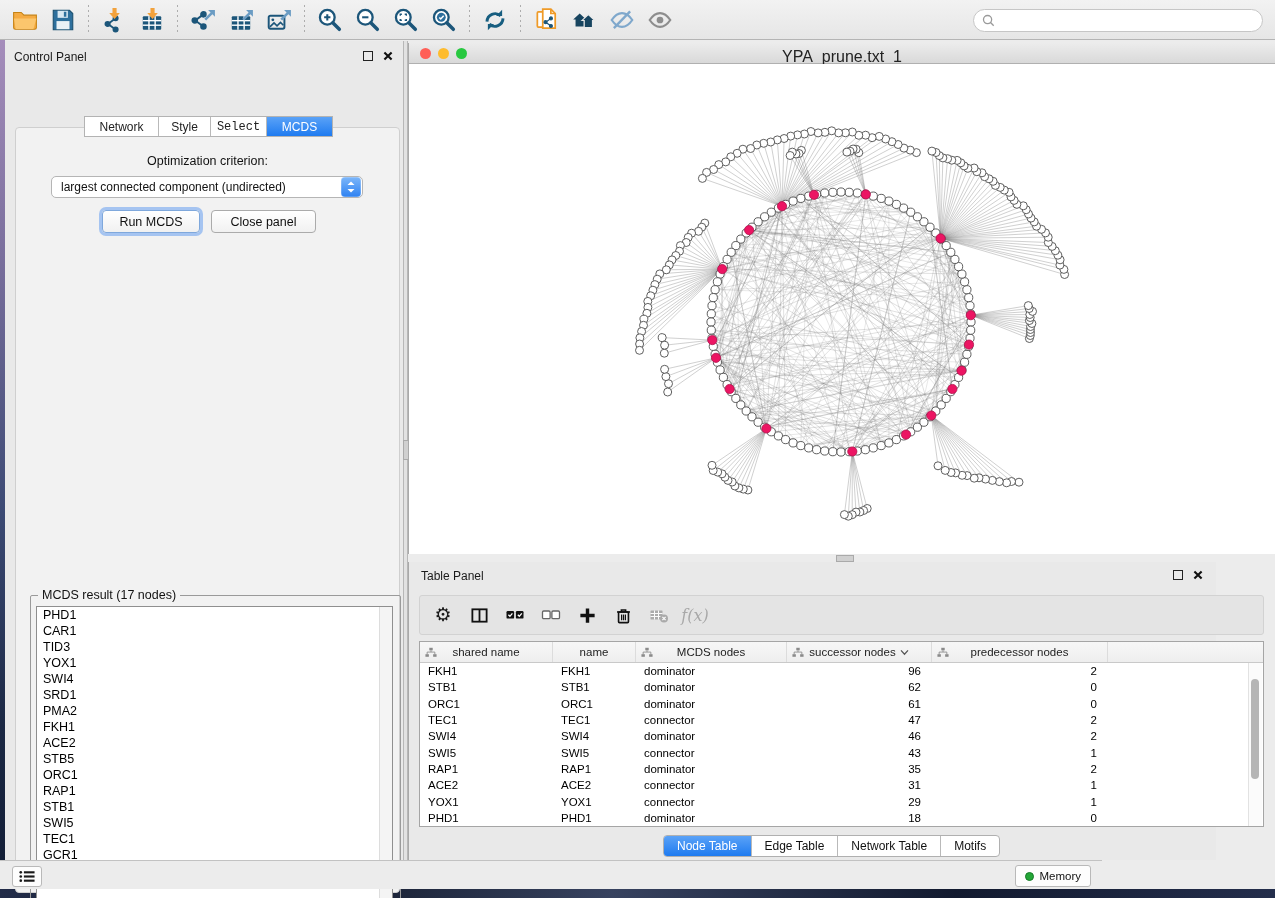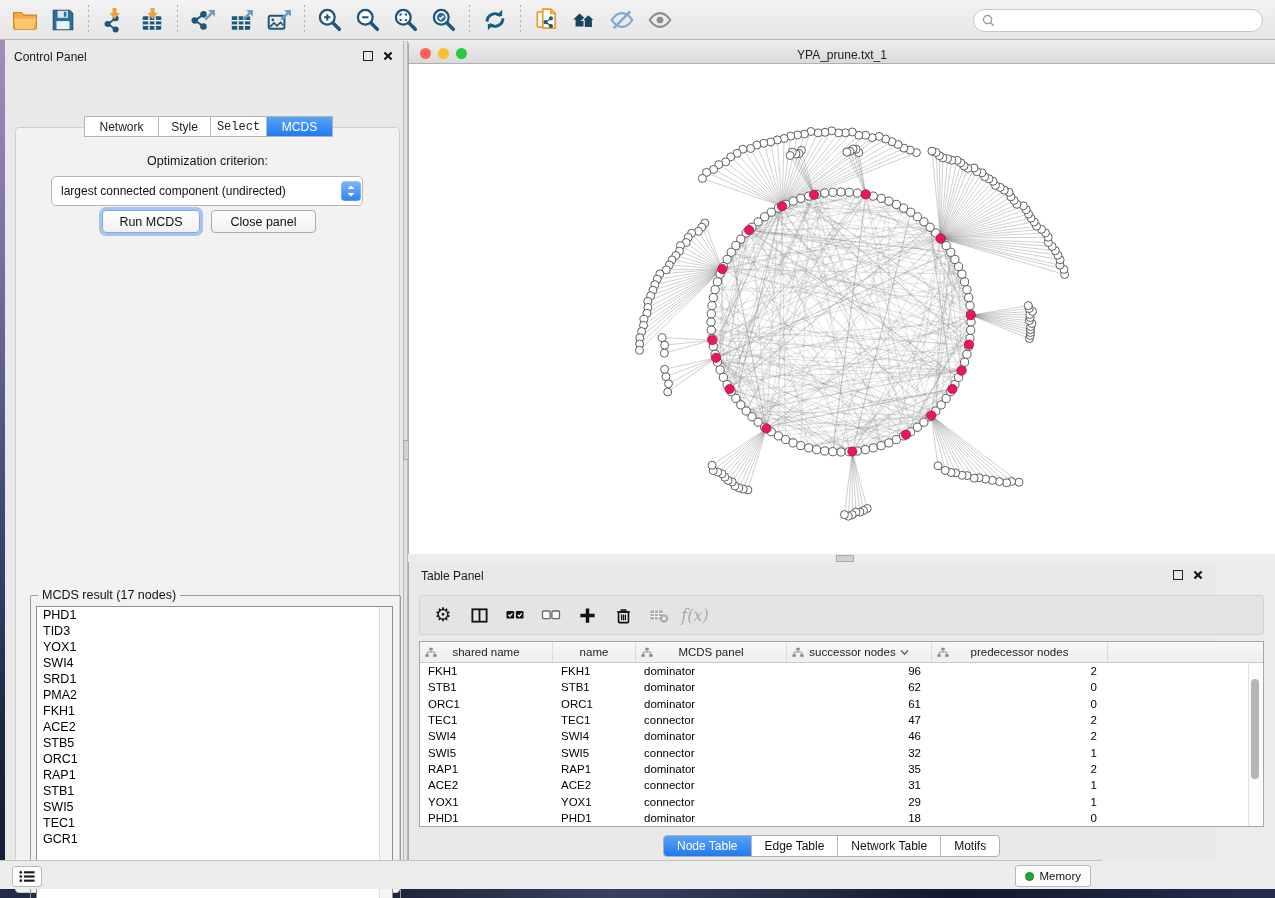--- a/index.html
+++ b/index.html
@@ -28,21 +28,21 @@
   .win-icons{position:absolute;right:10px;top:2px;display:flex;gap:10px;align-items:center;}
   .win-float{width:8px;height:8px;border:1.5px solid #222;display:inline-block;background:transparent;}
   .cp-tabs{position:absolute;left:79px;top:75px;height:19px;display:flex;
            border:1px solid #b3b3b3;border-radius:0;overflow:hidden;background:#fff;font-size:12px;}
   .cp-tab{display:flex;align-items:center;justify-content:center;border-right:1px solid #b9b9b9;color:#222;cursor:default;}
   .cp-tab:last-child{border-right:none;}
   .cp-tab.sel{background:linear-gradient(#5aa2f7,#1f7bf0);color:#fff;}
   .cp-inner{position:absolute;left:10px;top:86px;width:383px;height:764px;background:#f2f2f2;
             border:1px solid #cfcfcf;border-radius:4px;}
   .opt-label{position:absolute;left:0;top:26px;width:100%;text-align:center;font-size:12.5px;color:#111;}
-  .dropdown{position:absolute;left:35px;top:48px;width:312px;height:30px;background:#fff;border:1px solid #b5b5b5;
+  .dropdown{position:absolute;left:35px;top:48px;width:312px;height:22px;background:#fff;border:1px solid #b5b5b5;
             border-radius:5px;display:flex;align-items:center;box-sizing:border-box;font-size:12px;}
   .dropdown .dd-text{padding-left:9px;flex:1;white-space:nowrap;overflow:hidden;}
   .dd-stepper{width:20px;height:20px;margin-right:1px;border-radius:4px;flex:0 0 auto;
               background:linear-gradient(#7db7fa,#2e82f2);display:flex;align-items:center;justify-content:center;
               box-shadow:inset 0 0 0 0.5px rgba(255,255,255,.4);}
   .cp-btn{position:absolute;height:21px;background:linear-gradient(#ffffff,#f1f1f1);border:1px solid #ababab;
           border-radius:4px;font-size:12.5px;display:flex;align-items:center;justify-content:center;color:#111;}
   .btn-run{left:86px;top:82px;width:96px;border-color:#7fa8dc;box-shadow:0 0 0 3px rgba(88,150,240,.5);}
   .btn-close{left:195px;top:82px;width:103px;}
   .group-box{position:absolute;left:14px;top:467px;width:369px;height:371px;border:1px solid #9a9a9a;border-radius:2px;}
@@ -55,21 +55,21 @@
   .vsplit{position:absolute;left:403px;top:41px;width:5px;height:819px;background:#e2e2e2;
           border-left:1px solid #b7b7b7;border-right:1px solid #b7b7b7;box-sizing:border-box;}
   .vsplit-handle{position:absolute;left:-1px;top:399px;width:5px;height:18px;background:#d0d0d0;border:1px solid #aaa;}
   .hsplit{position:absolute;left:408px;top:554px;width:867px;height:8px;background:#ececec;}
   .hsplit-handle{position:absolute;left:428px;top:1px;width:16px;height:5px;background:#d0d0d0;border:1px solid #aaa;}
   
   .net-window{position:absolute;left:408px;top:43px;width:867px;height:511px;border-left:1px solid #a9a9a9;box-sizing:border-box;}
   .net-titlebar{position:absolute;left:0;top:0;width:100%;height:21px;
                 background:linear-gradient(#ececec,#d9d9d9);border-bottom:1px solid #b0b0b0;box-sizing:border-box;}
   .tl{position:absolute;top:5px;width:11px;height:11px;border-radius:50%;}
-  .net-title{position:absolute;left:0;top:5px;width:100%;text-align:center;font-size:12px;color:#222;}
+  .net-title{position:absolute;left:0;top:5px;width:100%;text-align:center;font-size:16px;color:#222;}
   .net-canvas{position:absolute;left:0;top:21px;width:867px;height:490px;background:#fff;}
   
   .table-panel{position:absolute;left:408px;top:562px;width:808px;height:298px;background:#e9e9e9;border-left:1px solid #a9a9a9;box-sizing:border-box;}
   .tp-toolbar{position:absolute;left:10px;top:33px;width:845px;height:40px;background:#e4e4e4;
               border:1px solid #d2d2d2;border-radius:3px;display:flex;align-items:center;gap:14px;padding-left:12px;box-sizing:border-box;}
   .tp-icon{display:flex;align-items:center;justify-content:center;width:22px;height:22px;}
   .tp-icon.disabled{opacity:.85;}
   .table-box{position:absolute;left:10px;top:79px;width:845px;height:186px;background:#fff;border:1px solid #a5a5a5;box-sizing:border-box;overflow:hidden;}
   .thead{display:grid;grid-template-columns:133px 83px 151px 145px 176px 1fr;height:21px;background:linear-gradient(#f7f7f7,#eeeeee);
          border-bottom:1px solid #c9c9c9;box-sizing:border-box;}
@@ -328,20 +328,21 @@
             </svg>
         </span>
       </div>
       <div class="cp-btn btn-run">Run MCDS</div>
       <div class="cp-btn btn-close">Close panel</div>
       <div class="group-box">
         <span class="group-legend">MCDS result (17 nodes)</span>
         <div class="mcds-list" id="mcds-list">
           <div class="mcds-scroll"></div>
         <div class="mcds-item">PHD1</div>
+            <div class="mcds-item">CAR1</div>
             <div class="mcds-item">TID3</div>
             <div class="mcds-item">YOX1</div>
             <div class="mcds-item">SWI4</div>
             <div class="mcds-item">SRD1</div>
             <div class="mcds-item">PMA2</div>
             <div class="mcds-item">FKH1</div>
             <div class="mcds-item">ACE2</div>
             <div class="mcds-item">STB5</div>
             <div class="mcds-item">ORC1</div>
             <div class="mcds-item">RAP1</div>
@@ -1243,21 +1244,21 @@
           </div>
           <div class="th">
             <svg class="hier" width="12" height="11" viewBox="0 0 14 12">
               <g fill="#8a8a8a">
                 <rect x="5" y="0.5" width="4" height="3"></rect>
                 <rect x="0.5" y="8" width="4" height="3"></rect>
                 <rect x="9.5" y="8" width="4" height="3"></rect>
               </g>
               <path d="M7 3.5v2M2.5 8V5.5h9V8" stroke="#8a8a8a" fill="none"></path>
             </svg>
-            <span>MCDS panel</span>
+            <span>MCDS nodes</span>
           </div>
           <div class="th">
             <svg class="hier" width="12" height="11" viewBox="0 0 14 12">
               <g fill="#8a8a8a">
                 <rect x="5" y="0.5" width="4" height="3"></rect>
                 <rect x="0.5" y="8" width="4" height="3"></rect>
                 <rect x="9.5" y="8" width="4" height="3"></rect>
               </g>
               <path d="M7 3.5v2M2.5 8V5.5h9V8" stroke="#8a8a8a" fill="none"></path>
             </svg>
@@ -1316,21 +1317,21 @@
     <span class="td">SWI4</span>
     <span class="td">dominator</span>
     <span class="td num">46</span>
     <span class="td num">2</span>
             <span></span>
           </div>
           <div class="trow">
             <span class="td">SWI5</span>
     <span class="td">SWI5</span>
     <span class="td">connector</span>
-    <span class="td num">32</span>
+    <span class="td num">43</span>
     <span class="td num">1</span>
             <span></span>
           </div>
           <div class="trow">
             <span class="td">RAP1</span>
     <span class="td">RAP1</span>
     <span class="td">dominator</span>
     <span class="td num">35</span>
     <span class="td num">2</span>
             <span></span>

